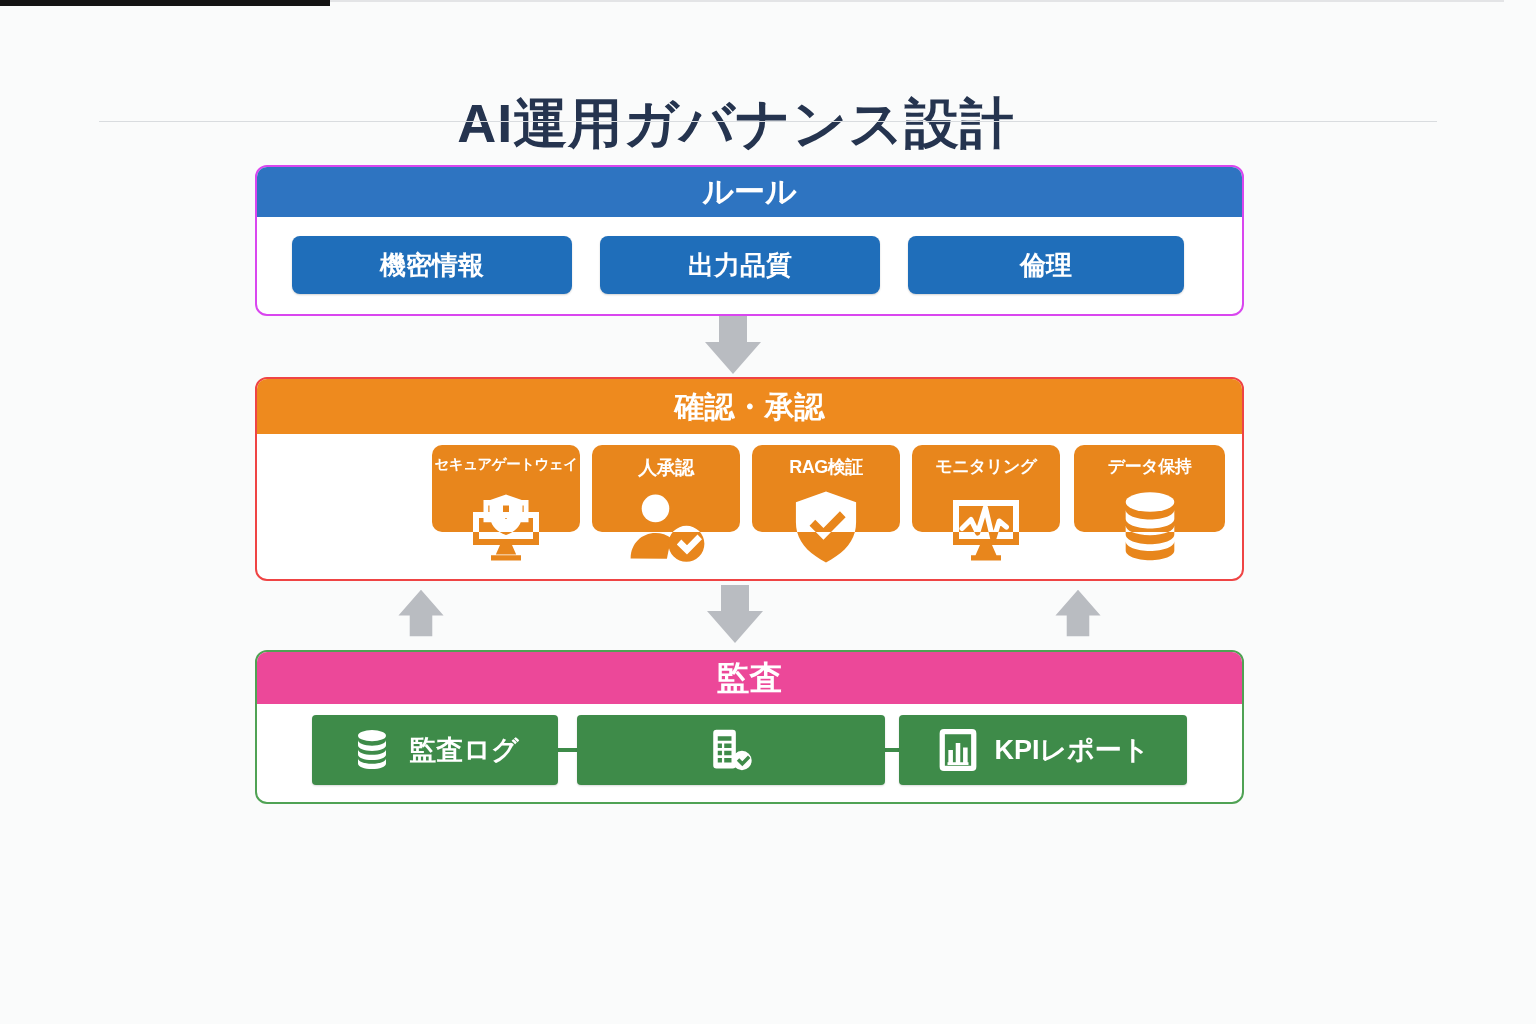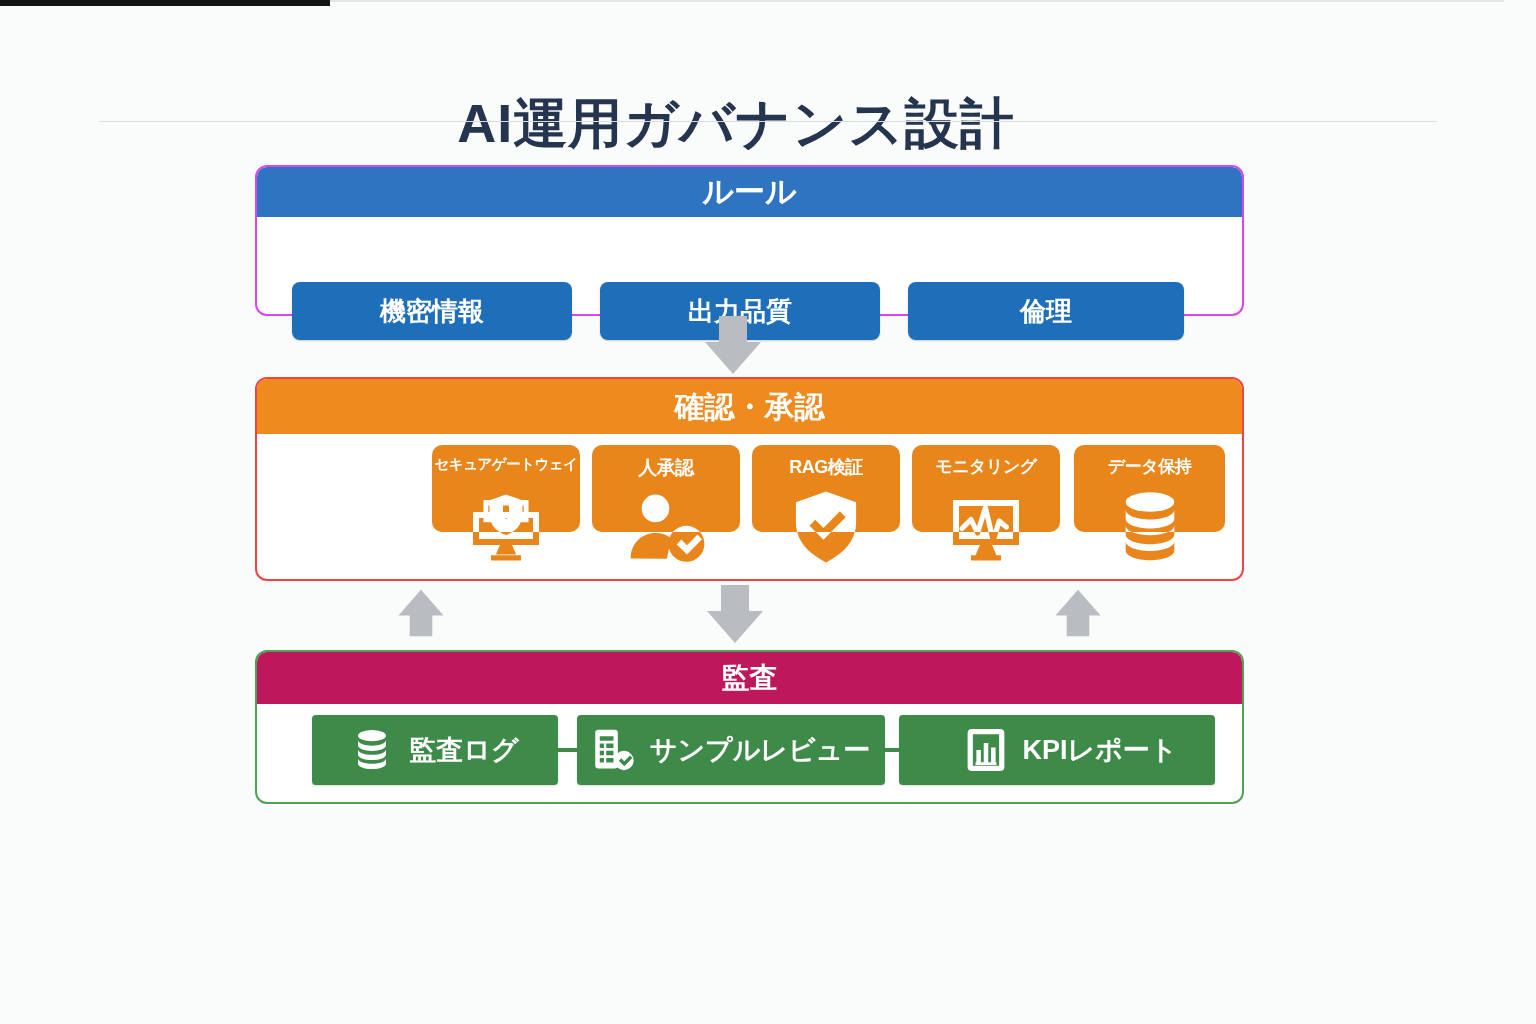--- a/index.html
+++ b/index.html
@@ -31,21 +31,20 @@
   }
 
   
   .panel-rules{left:255px;top:165px;width:985px;height:147px;border:2px solid #d946ef;}
   .panel-rules .panel-header{height:50px;line-height:50px;font-size:31px;background:#2e74c1;}
   .rule-chip{
     position:absolute;top:69px;height:58px;background:#1f6eba;border-radius:8px;
     color:#fff;font-size:26px;font-weight:700;
     display:flex;align-items:center;justify-content:center;
     box-shadow:0 1px 2px rgba(0,0,0,.18);
-    margin-top:46px;
   }
   .rule-chip.c1{left:35px;width:280px;}
   .rule-chip.c2{left:343px;width:280px;}
   .rule-chip.c3{left:651px;width:276px;}
 
   
   .panel-approval{left:255px;top:377px;width:985px;height:200px;border:2px solid #ef4444;}
   .panel-approval .panel-header{height:55px;line-height:55px;font-size:30px;background:#ee8a1e;}
   .approval-node{
     position:absolute;top:66px;width:148px;height:87px;
@@ -58,31 +57,31 @@
   .node-icon{
     position:absolute;top:44px;left:50%;transform:translateX(-50%);
     width:78px;height:76px;
   }
   .node-icon svg{position:absolute;top:0;left:0;width:78px;height:76px;}
   .node-icon svg.ic-white{color:#fff;clip-path:inset(0 0 33px 0);}
   .node-icon svg.ic-orange{color:#e8861c;clip-path:inset(43px 0 0 0);}
 
   
   .panel-audit{left:255px;top:650px;width:985px;height:150px;border:2px solid #4fa254;}
-  .panel-audit .panel-header{height:52px;line-height:52px;font-size:28px;background:#be185d;}
+  .panel-audit .panel-header{height:52px;line-height:52px;font-size:33px;background:#ec4899;}
   .audit-chip{
     position:absolute;top:63px;height:70px;background:#3e8b49;border-radius:4px;
     color:#fff;font-size:27px;font-weight:700;
     display:flex;align-items:center;justify-content:center;gap:16px;
     box-shadow:0 1px 2px rgba(0,0,0,.15);
   }
   .audit-chip svg{width:42px;height:46px;color:#fff;flex:0 0 auto;}
   .audit-chip.c1{left:55px;width:246px;}
   .audit-chip.c2{left:320px;width:308px;}
-  .audit-chip.c3{left:642px;width:288px;padding-left:28px;}
+  .audit-chip.c3{left:642px;width:288px;}
   .audit-connector{position:absolute;top:96px;height:4px;background:#3e8b49;}
   .audit-connector.k1{left:301px;width:19px;}
   .audit-connector.k2{left:628px;width:14px;}
 
   
   .flow-arrow{position:absolute;color:#b9bcc1;}
   .flow-arrow svg{display:block;width:100%;height:100%;}
   .arrow-down-1{left:697px;top:316px;width:72px;height:58px;}
   .arrow-down-2{left:699px;top:585px;width:72px;height:58px;}
   .arrow-up-1{left:392px;top:586px;width:58px;height:54px;}
@@ -269,21 +268,20 @@
     <div class="audit-chip c1">
       <svg>
           <use href="#sym-database"></use>
         </svg>
       <span class="lbl">監査ログ</span>
     </div>
     <div class="audit-chip c2">
       <svg>
           <use href="#sym-doc-check"></use>
         </svg>
-      <span class="lbl">サンプルレビュー</span>
     </div>
     <div class="audit-chip c3">
       <svg>
           <use href="#sym-bar-chart"></use>
         </svg>
       <span class="lbl">KPIレポート</span>
     </div>
   </div>
 
 </div>

